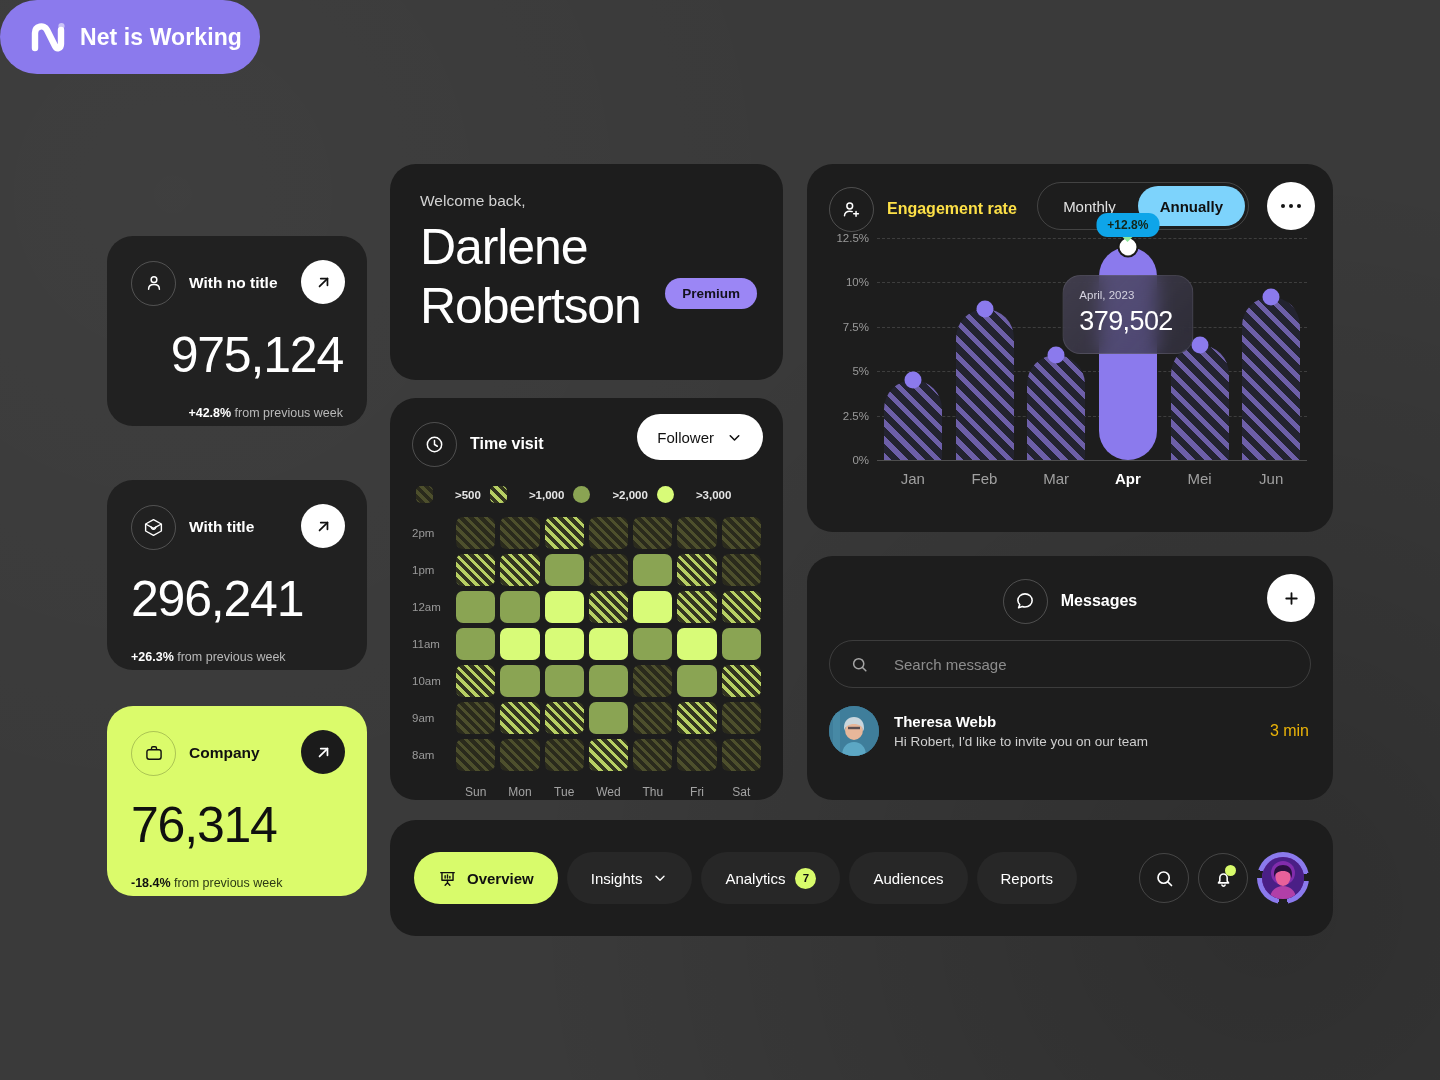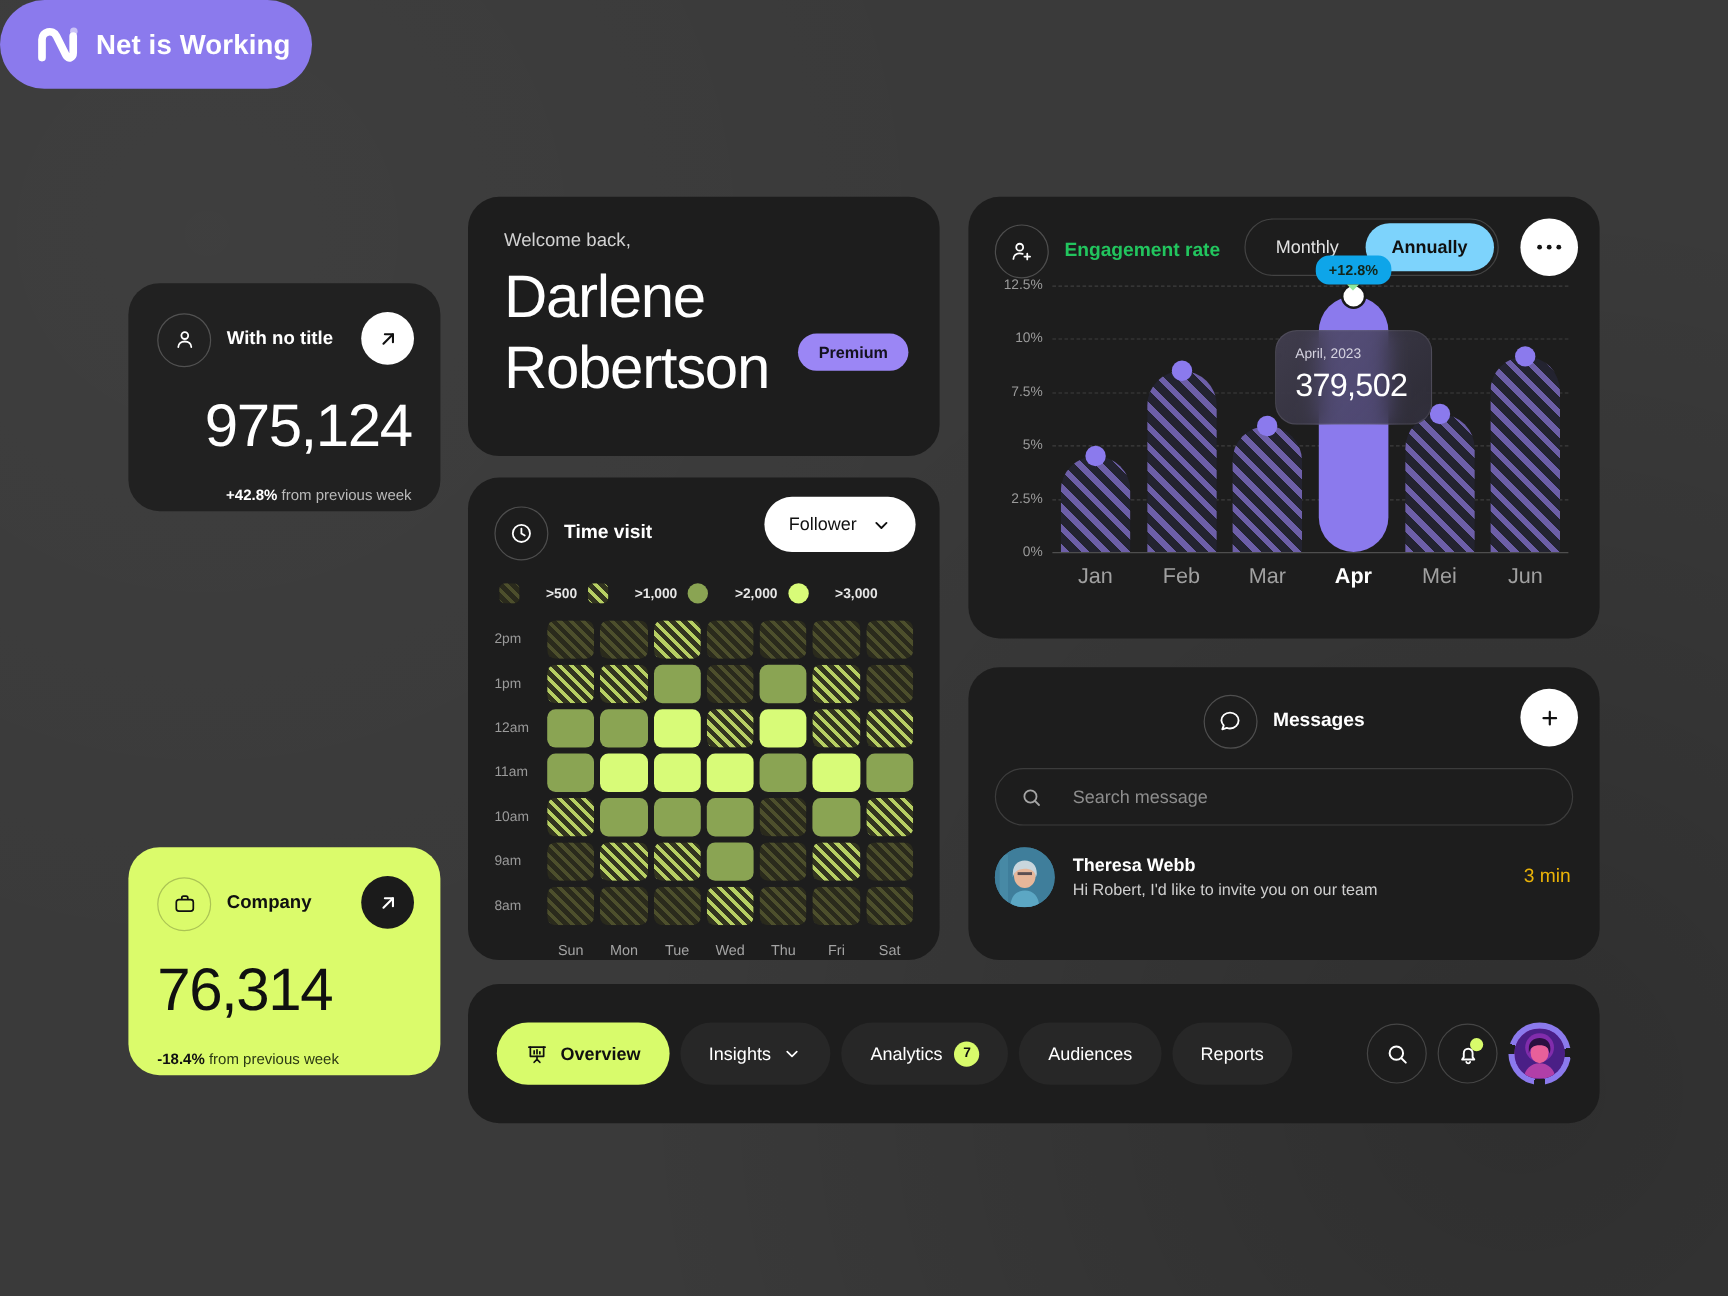--- a/index.html
+++ b/index.html
@@ -107,21 +107,21 @@
   .lv1 { background-color: #2a2a1c;
          background-image: repeating-linear-gradient(45deg, #4d4f2c 0 3px, transparent 3px 7px); }
   .lv2 { background-color: #32341f;
          background-image: repeating-linear-gradient(45deg, #b7cf63 0 3px, transparent 3px 7px); }
   .lv3 { background-color: #8aa453; }
   .lv4 { background-color: #d8fb78; }
 
   
   #engagement { left: 807px; top: 164px; width: 526px; height: 368px; padding: 20px 22px; }
   .eng-head { display: flex; align-items: center; gap: 13px; position: relative; height: 50px; }
-  .eng-title { font-size: 16px; font-weight: 700; color: #22c55e; }
+  .eng-title { font-size: 16px; font-weight: 700; color: #fde047; }
   #period-toggle {
     position: absolute; right: 62px; top: -2px;
     border: 1px solid rgba(255,255,255,.17); border-radius: 25px;
     height: 48px; display: flex; align-items: center; padding: 3px;
   }
   .period-opt {
     height: 40px; padding: 0 22px; border-radius: 21px;
     display: flex; align-items: center; font-size: 15px; color: #e2e2e2; cursor: pointer;
   }
   .period-opt.active { background: #7dd3fc; color: #101010; font-weight: 700; }
@@ -148,21 +148,21 @@
   .bar.active {
     background: #8b7aed; background-image: none;
     border-radius: 29px; width: 58px;
   }
   .bar-dot {
     position: absolute; width: 17px; height: 17px; border-radius: 50%;
     background: #8b7aed; left: 50%; transform: translate(-50%, -50%);
   }
   .bar.active .bar-dot { background: #fff; border: 2.5px solid #191919; width: 21px; height: 21px; }
   .xlabels { position: absolute; left: 48px; right: 4px; top: 232px; display: flex; }
-  .xlab { flex: 1; text-align: center; font-size: 18px; color: #a0a0a0; }
+  .xlab { flex: 1; text-align: center; font-size: 15px; color: #a0a0a0; }
   .xlab.active { color: #fff; font-weight: 700; }
 
   #delta-badge {
     position: absolute; background: #0ea5e9; color: #13261a;
     font-size: 12px; font-weight: 700; padding: 5px 11px; border-radius: 11px;
     transform: translateX(-50%);
   }
   #delta-badge::after {
     content: ""; position: absolute; left: 50%; top: 100%;
     transform: translateX(-50%); border: 5px solid transparent;
@@ -271,20 +271,40 @@
         <svg viewBox="0 0 24 24" width="19" height="19" fill="none" stroke="#111" stroke-width="2.2" stroke-linecap="round" stroke-linejoin="round">
           <path d="M7 17 17 7"></path>
             <path d="M8.5 7H17v8.5"></path>
         </svg>
       </span>
     </div>
     <div class="stat-value">975,124</div>
     <div class="stat-delta"><b>+42.8%</b><span> from previous week</span></div>
   </div>
 
+  <div class="card stat dark" id="stat-1">
+    <div class="stat-head">
+      <span class="icon-ring">
+        <svg viewBox="0 0 24 24" width="21" height="21" fill="none" stroke="#fff" stroke-width="1.6" stroke-linejoin="round">
+          <path d="M12 3 21 8v8l-9 5-9-5V8z"></path>
+            <path d="M3 8l9 5 9-5"></path>
+            <path d="M9.5 10.8a2.6 2.6 0 1 0 5 0"></path>
+        </svg>
+      </span>
+      <span class="stat-title">With title</span>
+      <span class="arrow-btn">
+        <svg viewBox="0 0 24 24" width="19" height="19" fill="none" stroke="#111" stroke-width="2.2" stroke-linecap="round" stroke-linejoin="round">
+          <path d="M7 17 17 7"></path>
+            <path d="M8.5 7H17v8.5"></path>
+        </svg>
+      </span>
+    </div>
+    <div class="stat-value">296,241</div>
+    <div class="stat-delta"><b>+26.3%</b><span> from previous week</span></div>
+  </div>
 
   <div class="card stat lime" id="stat-2">
     <div class="stat-head">
       <span class="icon-ring">
         <svg viewBox="0 0 24 24" width="20" height="20" fill="none" stroke="#101010" stroke-width="1.7" stroke-linejoin="round">
           <rect x="3.5" y="8" width="17" height="11.5" rx="2.6"></rect>
             <path d="M9 8V6.3c0-1 .7-1.8 1.7-1.8h2.6c1 0 1.7.8 1.7 1.8V8"></path>
         </svg>
       </span>
       <span class="stat-title">Company</span>

